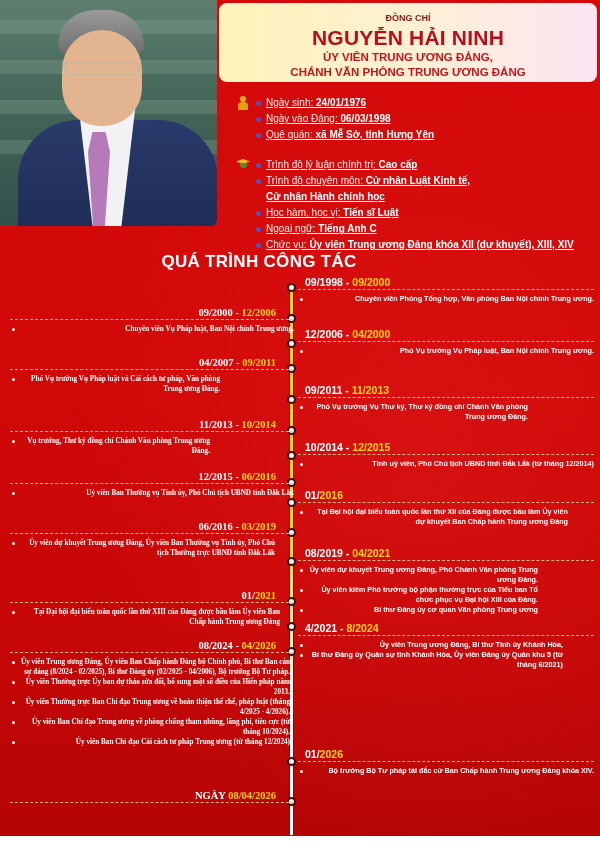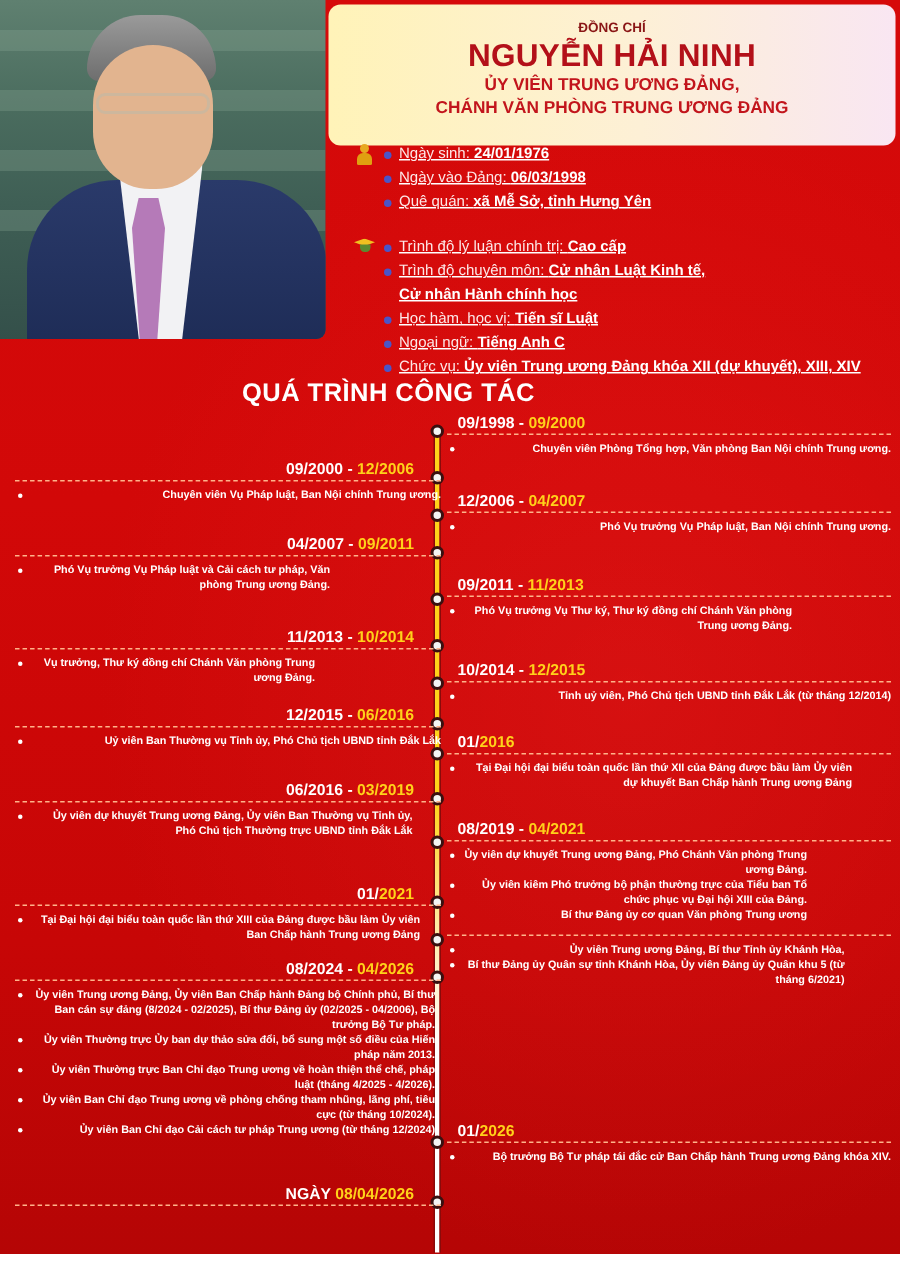--- a/index.html
+++ b/index.html
@@ -45,21 +45,21 @@
     position: absolute; left: 58px; top: 10px; width: 86px; height: 44px;
     background: linear-gradient(180deg, #9a9a9a, #6e6e6e); border-radius: 44px 44px 10px 10px;
   }
   .photo .glasses {
     position: absolute; left: 64px; top: 62px; width: 76px; height: 14px;
     border: 2px solid #c8b8a0; border-radius: 6px; opacity: 0.8;
   }
 
   
   .header-card {
-    position: absolute; left: 219px; top: 3px; width: 378px; height: 94px;
+    position: absolute; left: 219px; top: 3px; width: 378px; height: 79px;
     background: linear-gradient(90deg, #fff3b8 0%, #fdf0d6 55%, #f9e6f2 100%);
     border-radius: 8px; text-align: center; color: #b3121b;
   }
   .header-card .pre { font-size: 9px; font-weight: bold; margin-top: 10px; color: #8a1616; }
   .header-card .name { font-size: 21px; font-weight: bold; margin-top: 3px; letter-spacing: 0.2px; color: #b31019; }
   .header-card .role { font-size: 11.5px; font-weight: bold; line-height: 15px; color: #c2151c; }
 
   
   .info { position: absolute; left: 236px; color: #fff; font-size: 10px; text-decoration: underline; }
   .info .row { position: relative; padding-left: 30px; height: 16px; line-height: 16px; white-space: nowrap; }
@@ -94,21 +94,21 @@
     background: #f4f4f4; border: 2px solid #3a1010; left: 287px;
   }
   .entry { position: absolute; color: #fff; }
   .entry .date { font-size: 10.5px; font-weight: bold; white-space: nowrap; }
   .entry .date .d1 { color: #ffffff; }
   .entry .date .d2 { color: #ffd21a; }
   .entry .rule { height: 0; border-top: 1.5px dashed #ffb38a; margin-top: 1px; }
   .entry ul { list-style: none; margin-top: 4px; text-align: right; }
   .entry li { position: relative; font-size: 7.2px; font-weight: bold; line-height: 10px; padding-left: 10px; color: #fff; }
   .entry li::before { content:""; position:absolute; left:2px; top:3.5px; width:3px; height:3px; border-radius:50%; background:#fff; }
-  .entry.left { left: 10px; width: 284px; }
+  .entry.left { left: 10px; width: 284px; font-family: Liberation Serif, serif; }
   .entry.left .date { text-align: right; padding-right: 18px; }
   .entry.right { left: 298px; width: 296px; }
   .entry.right .date { padding-left: 7px; }
 </style>
 </head>
 <body>
 
 <div class="canvas">
 
   <div class="photo">
@@ -179,21 +179,21 @@
 
   <div class="entry left" style="top:307px">
     <div class="date"><span class="d1">09/2000 - </span><span class="d2">12/2006</span></div>
     <div class="rule"></div>
     <ul>
         <li>Chuyên viên Vụ Pháp luật, Ban Nội chính Trung ương.</li>
       </ul>
   </div>
 
   <div class="entry right" style="top:328px">
-    <div class="date"><span class="d1">12/2006 - </span><span class="d2">04/2007</span></div>
+    <div class="date"><span class="d1">12/2006 - </span><span class="d2">04/2000</span></div>
     <div class="rule"></div>
     <ul>
         <li>Phó Vụ trưởng Vụ Pháp luật, Ban Nội chính Trung ương.</li>
       </ul>
   </div>
 
   <div class="entry left" style="top:357px">
     <div class="date"><span class="d1">04/2007 - </span><span class="d2">09/2011</span></div>
     <div class="rule"></div>
     <ul>
@@ -261,20 +261,21 @@
 
   <div class="entry left" style="top:590px">
     <div class="date"><span class="d1">01/</span><span class="d2">2021</span></div>
     <div class="rule"></div>
     <ul>
         <li style="width:270px">Tại Đại hội đại biểu toàn quốc lần thứ XIII của Đảng được bầu làm Ủy viên Ban Chấp hành Trung ương Đảng</li>
       </ul>
   </div>
 
   <div class="entry right" style="top:622px">
+    <div class="date"><span class="d1">4/2021 - </span><span class="d2">8/2024</span></div>
     <div class="rule"></div>
     <ul style="width:265px">
       <li>Ủy viên Trung ương Đảng, Bí thư Tỉnh ủy Khánh Hòa,</li>
       <li>Bí thư Đảng ủy Quân sự tỉnh  Khánh Hòa, Ủy viên Đảng ủy Quân khu 5 (từ tháng 6/2021)</li>
     </ul>
   </div>
 
   <div class="entry left" style="top:640px">
     <div class="date"><span class="d1">08/2024 - </span><span class="d2">04/2026</span></div>
     <div class="rule"></div>

